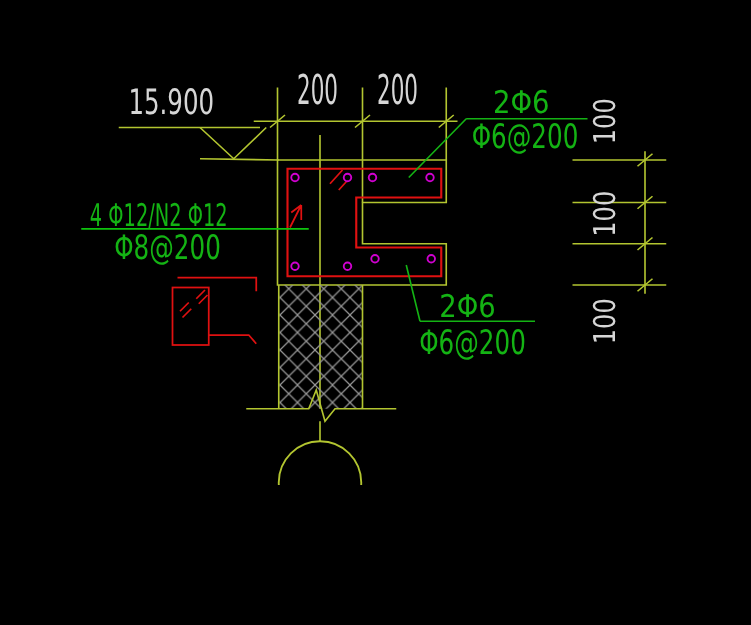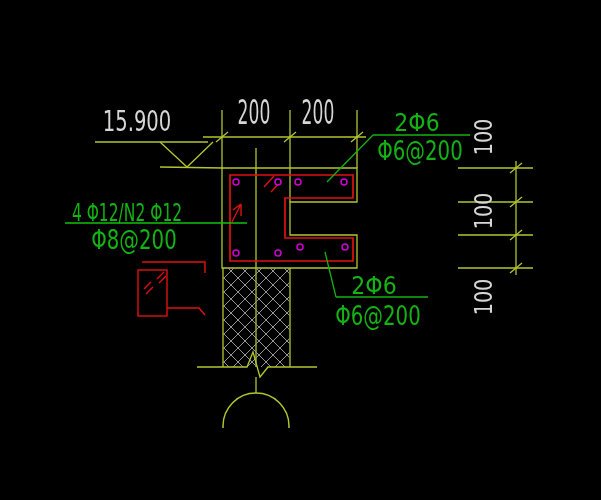--- a/index.html
+++ b/index.html
@@ -1,19 +1,18 @@
 <!DOCTYPE html>
 <html><head>
 <meta charset="utf-8">
 <style>
   html,body{margin:0;padding:0;background:#000;}
   #canvas{
     position:relative;width:601px;height:388px;background:#000;overflow:hidden;
     font-family:"DejaVu Sans",sans-serif;
-    margin-top:40px;
   }
   #canvas svg{position:absolute;left:0;top:0;}
   .txt{
     position:absolute;white-space:nowrap;line-height:1;
     transform-origin:center;color:#d6d6d6;
   }
   .tw{color:#d6d6d6;}
   .tg{color:#14b314;}
   .rot{}
   .sr{position:absolute;width:1px;height:1px;overflow:hidden;color:transparent;}

